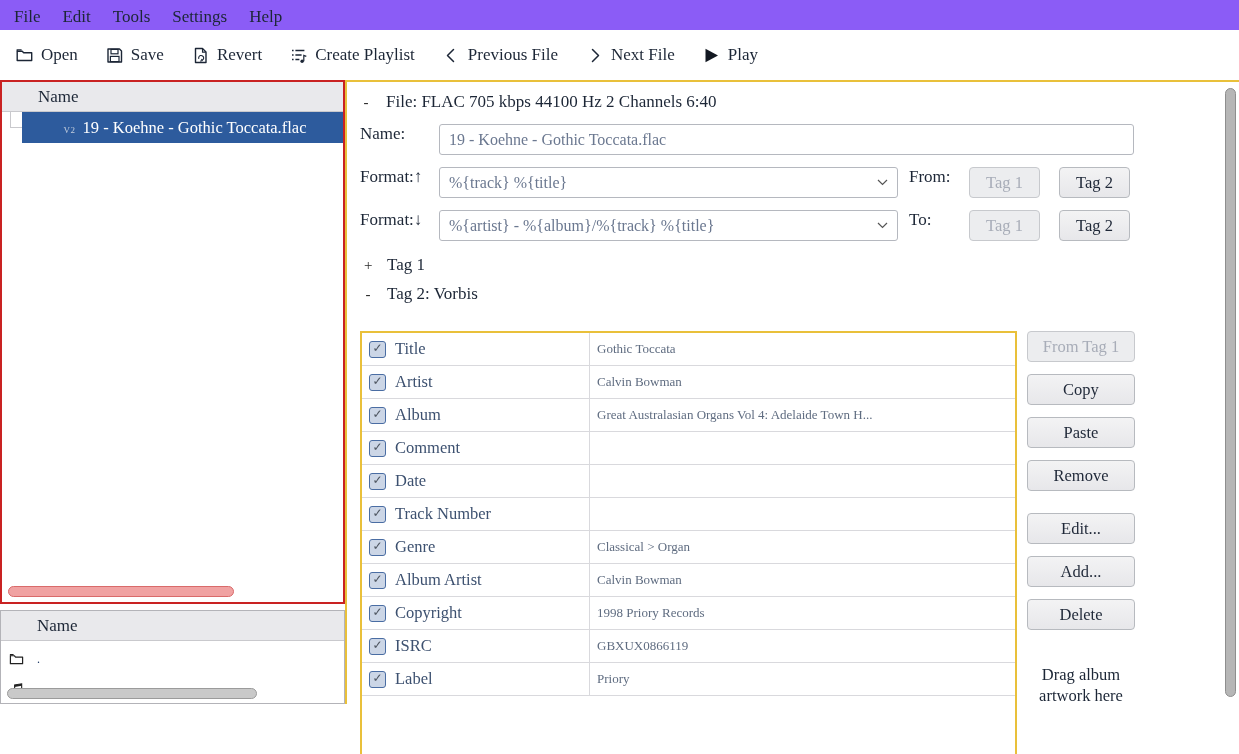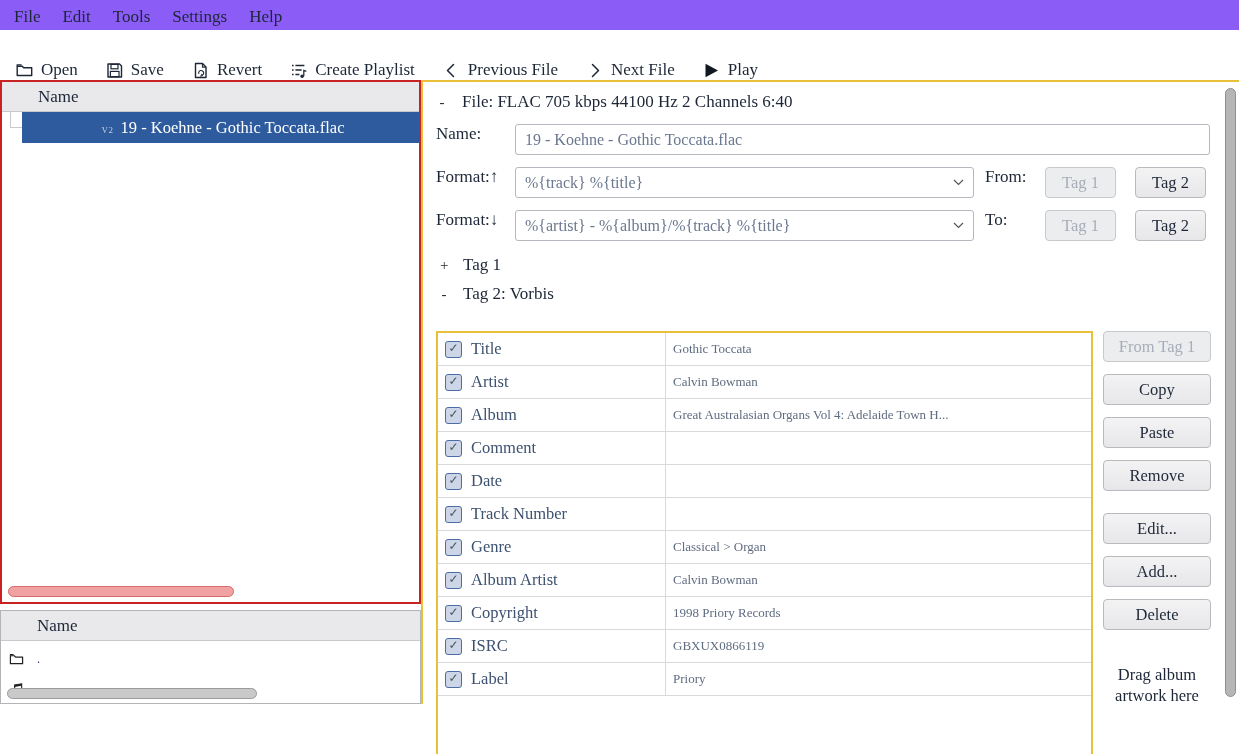--- a/index.html
+++ b/index.html
@@ -4,29 +4,29 @@
 <style>
   * { margin:0; padding:0; box-sizing:border-box; }
   html,body { width:1239px; height:754px; overflow:hidden; background:#fff;
     font-family:"Liberation Serif","DejaVu Serif",serif; }
 
   
   .menubar { height:30px; display:flex; align-items:flex-end; padding-left:3px; background:#8b5cf6; }
   .menu-item { padding:3px 11px; font-size:17px; color:var(--text_dark); cursor:default; }
 
   
-  .toolbar { height:50px; display:flex; align-items:flex-end; gap:27px; padding-left:15px; background:#fff; }
+  .toolbar { height:50px; display:flex; align-items:center; gap:27px; padding-left:15px; background:#fff; }
   .tb-btn { display:flex; align-items:center; gap:7px; background:none; border:none;
     font-family:inherit; font-size:17px; color:var(--text_dark); cursor:default; }
   .ic { display:inline-flex; align-items:center; justify-content:center; }
   .ic svg { display:block; }
 
   
   .main { display:flex; height:624px; align-items:stretch; }
-  .left-col { width:421px; flex:none; display:flex; flex-direction:column; }
+  .left-col { width:345px; flex:none; display:flex; flex-direction:column; }
 
   .file-panel { height:540px; border:2px solid var(--panel_red); background:#fff; position:relative; }
   .panel-header { height:30px; background:var(--header_bg); border-bottom:1px solid #c9c9cd;
     display:flex; align-items:center; padding-left:36px; font-size:17px; color:var(--text_dark); }
   .file-row-wrap { display:flex; height:31px; }
   .tree-gutter { width:20px; flex:none; position:relative; }
   .tree-gutter::before { content:""; position:absolute; left:8px; top:0; width:11px; height:15px;
     border-left:1px solid #c9c9cd; border-bottom:1px solid #c9c9cd; }
   .file-row { flex:1; background:var(--selection_blue); color:#fff; display:flex; align-items:center;
     font-size:16.5px;justify-content:center; }

